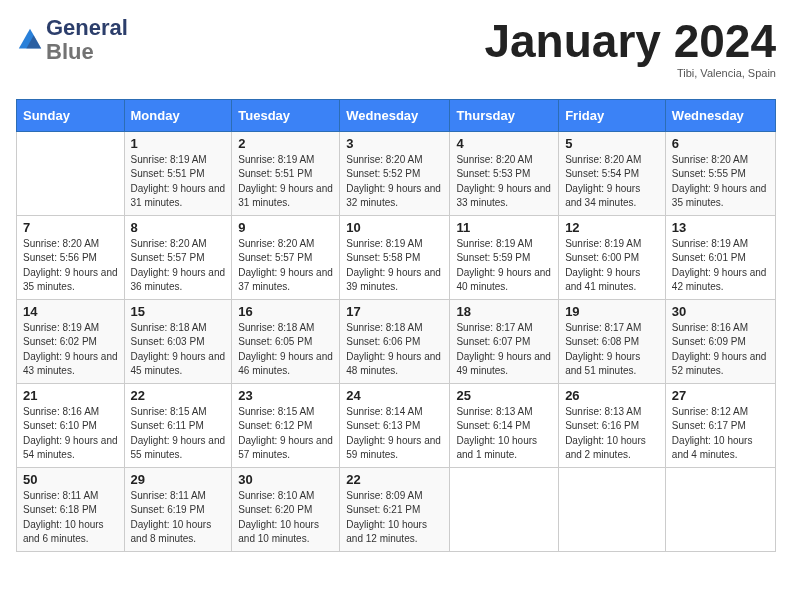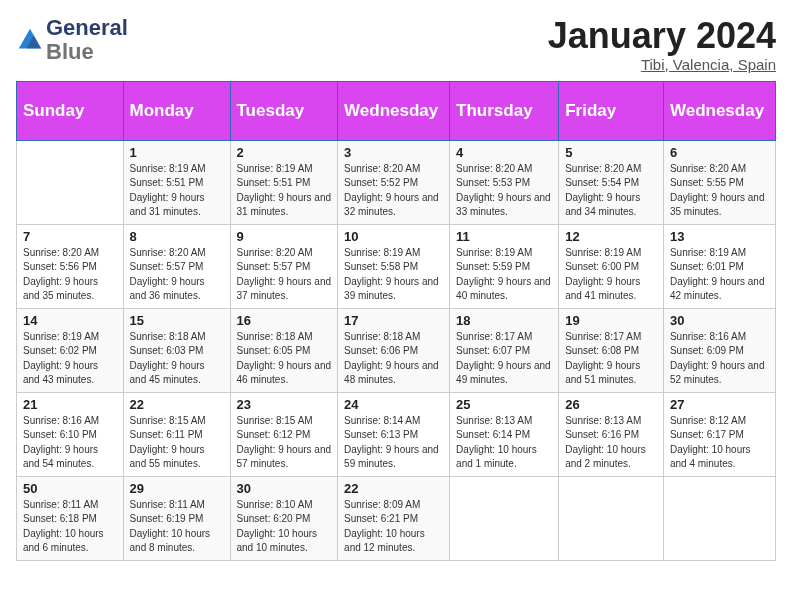--- a/index.html
+++ b/index.html
@@ -7,61 +7,60 @@
       font-family: Arial, sans-serif;
       background: #fff;
       width: 792px;
       min-height: 612px;
       padding: 16px;
     }
     .header {
       display: flex;
       justify-content: space-between;
       align-items: flex-start;
-      margin-bottom: 8px;
+      margin-bottom: 20px;
     }
     .logo {
       display: flex;
       align-items: center;
     }
     .logo-text {
       font-size: 22px;
       font-weight: bold;
       line-height: 1.1;
     }
     .logo-general { color: #2c3e6b; }
     .logo-blue { color: #737373; }
     .logo-icon {
       width: 28px;
       height: 28px;
       margin-right: 2px;
     }
     .title-area { text-align: right; }
     .month-title {
-      font-size: 36px;
+      font-size: 46px;
       font-weight: bold;
       color: #222;
       line-height: 1.1;
     }
     .location {
-      font-size: 15px;
+      font-size: 11px;
       color: #555;
-      text-decoration: underline;
     }
     table {
       width: 100%;
       border-collapse: collapse;
       font-size: 11px;
     }
     thead tr th {
-      background: #d946ef;
+      background: #3b82f6;
       color: #fff;
-      padding: 19px 6px;
+      padding: 8px 6px;
       text-align: left;
-      font-size: 17px;
+      font-size: 13px;
       font-weight: bold;
       border: 1px solid #2c6db5;
     }
     tbody tr td {
       border: 1px solid #ccc;
       vertical-align: top;
       padding: 4px 6px;
       width: 113px;
       min-height: 80px;
       background: #fff;

